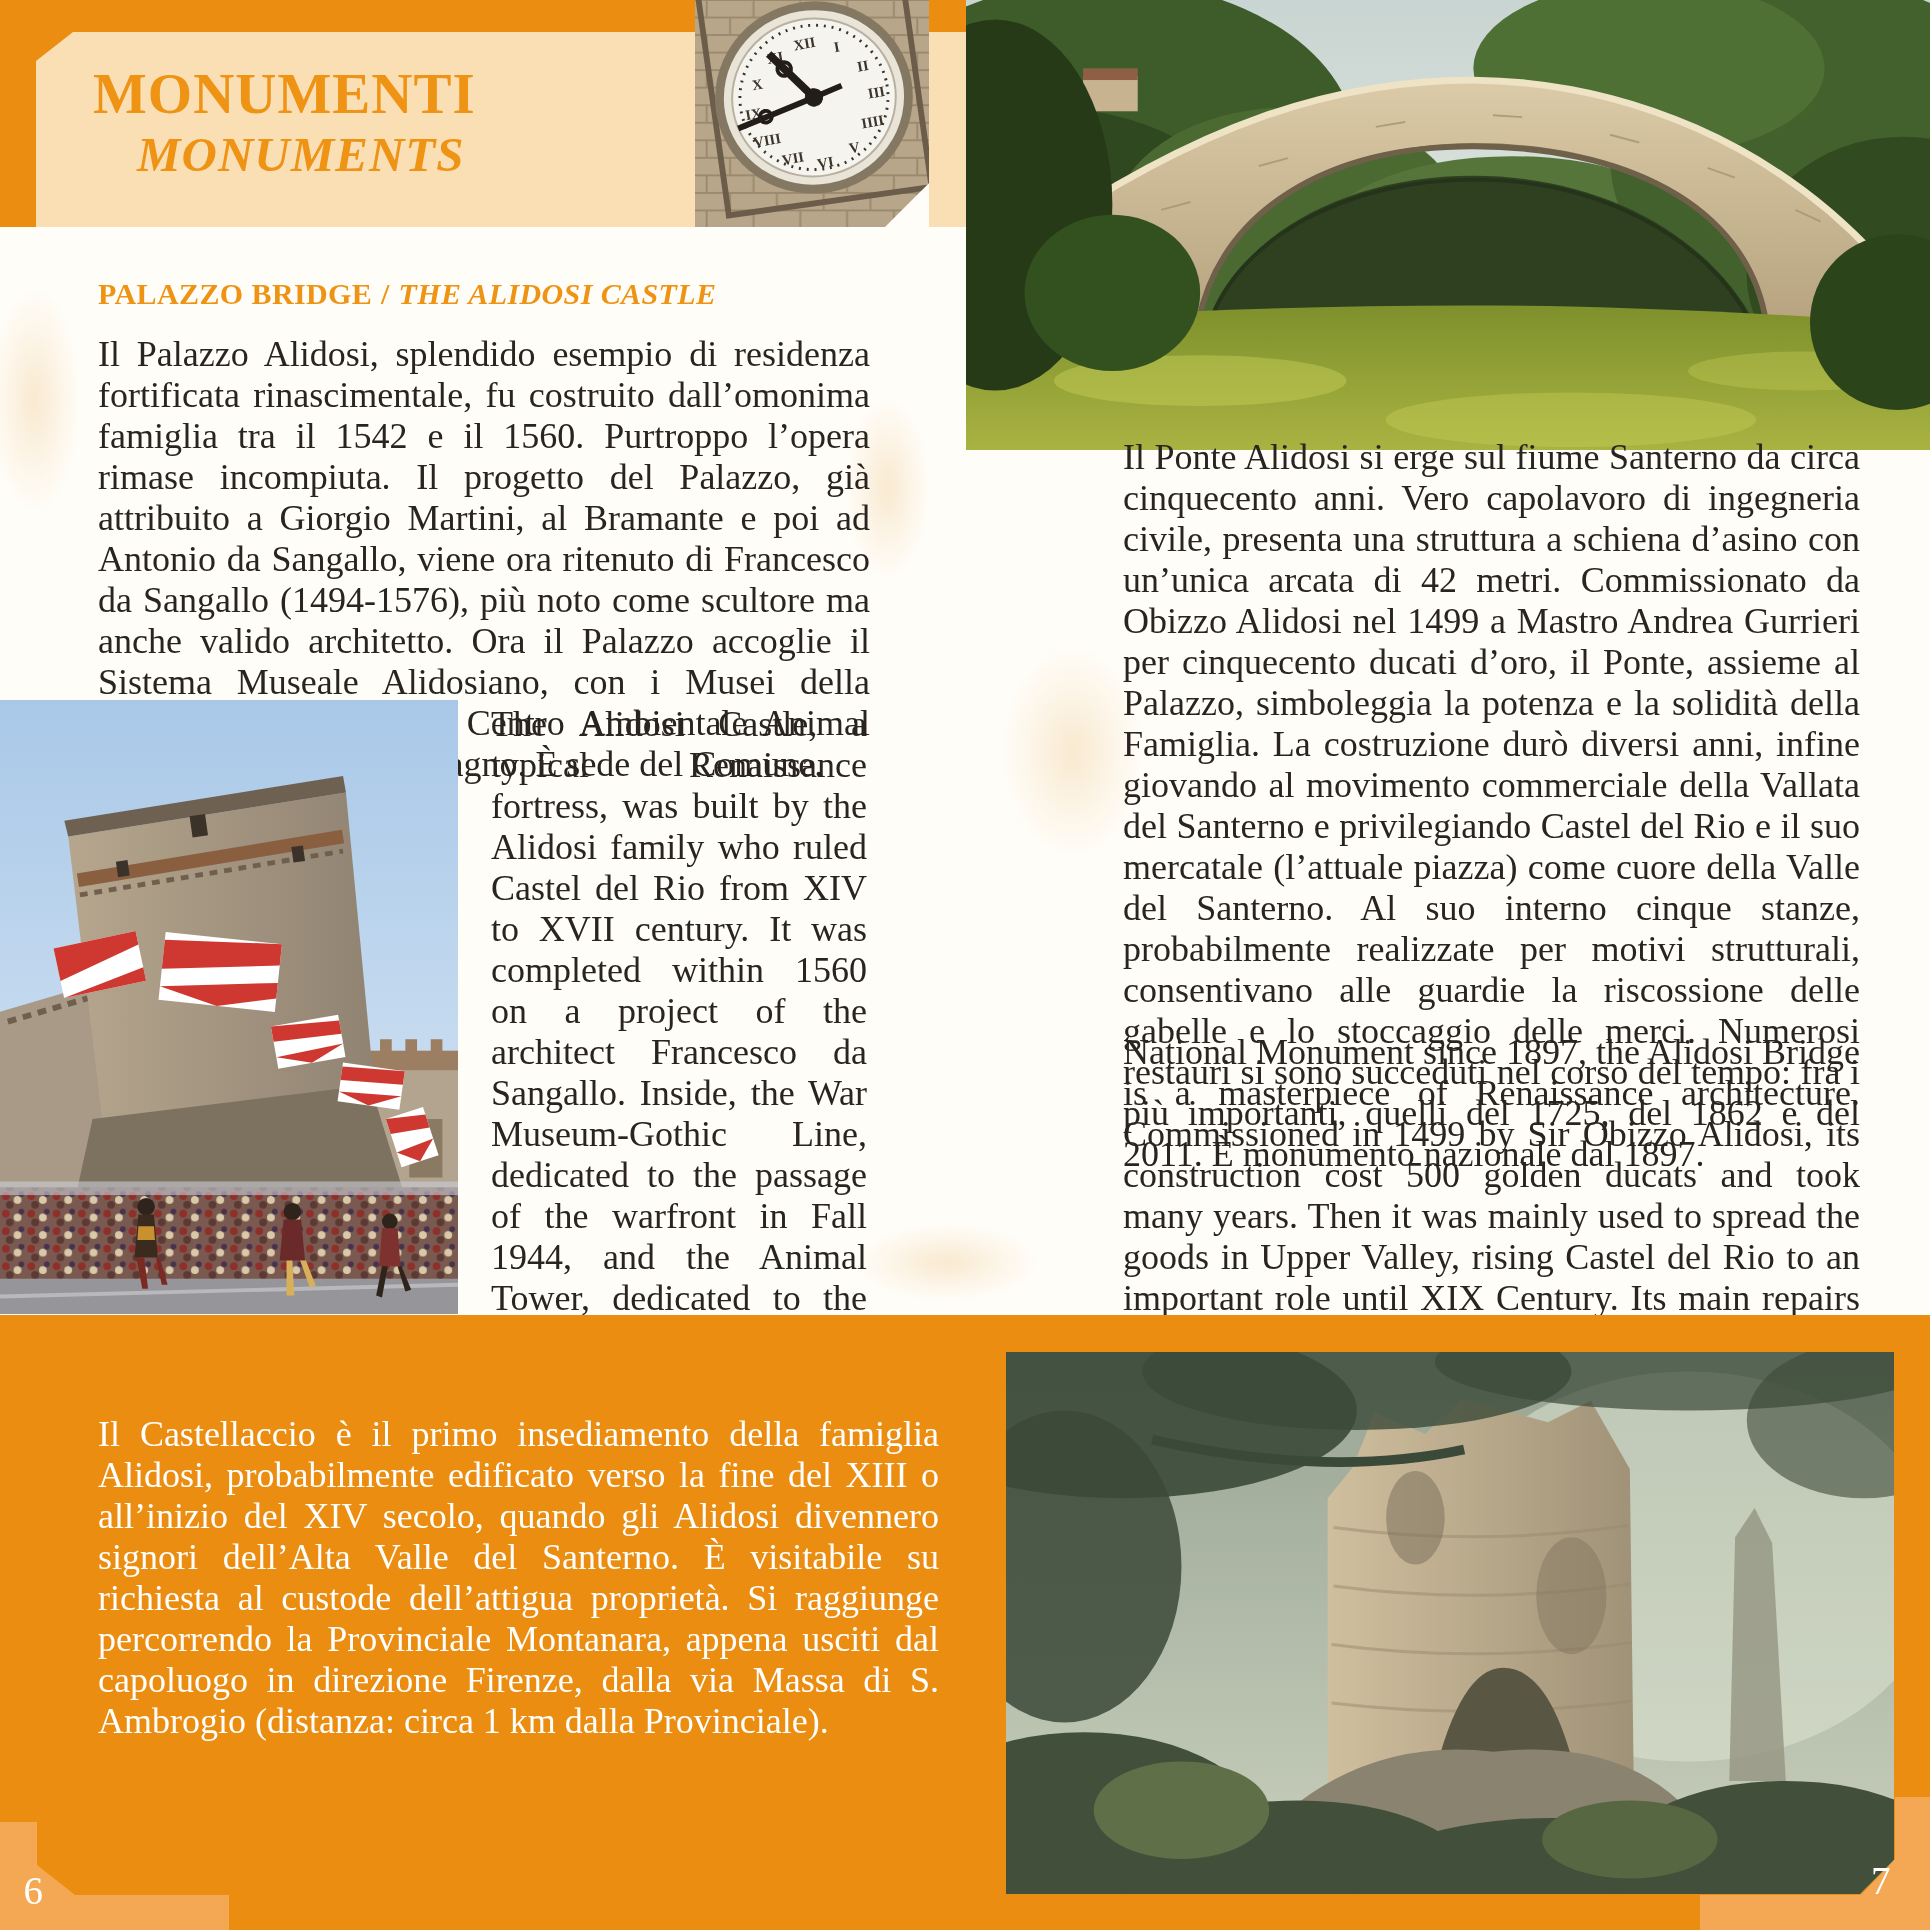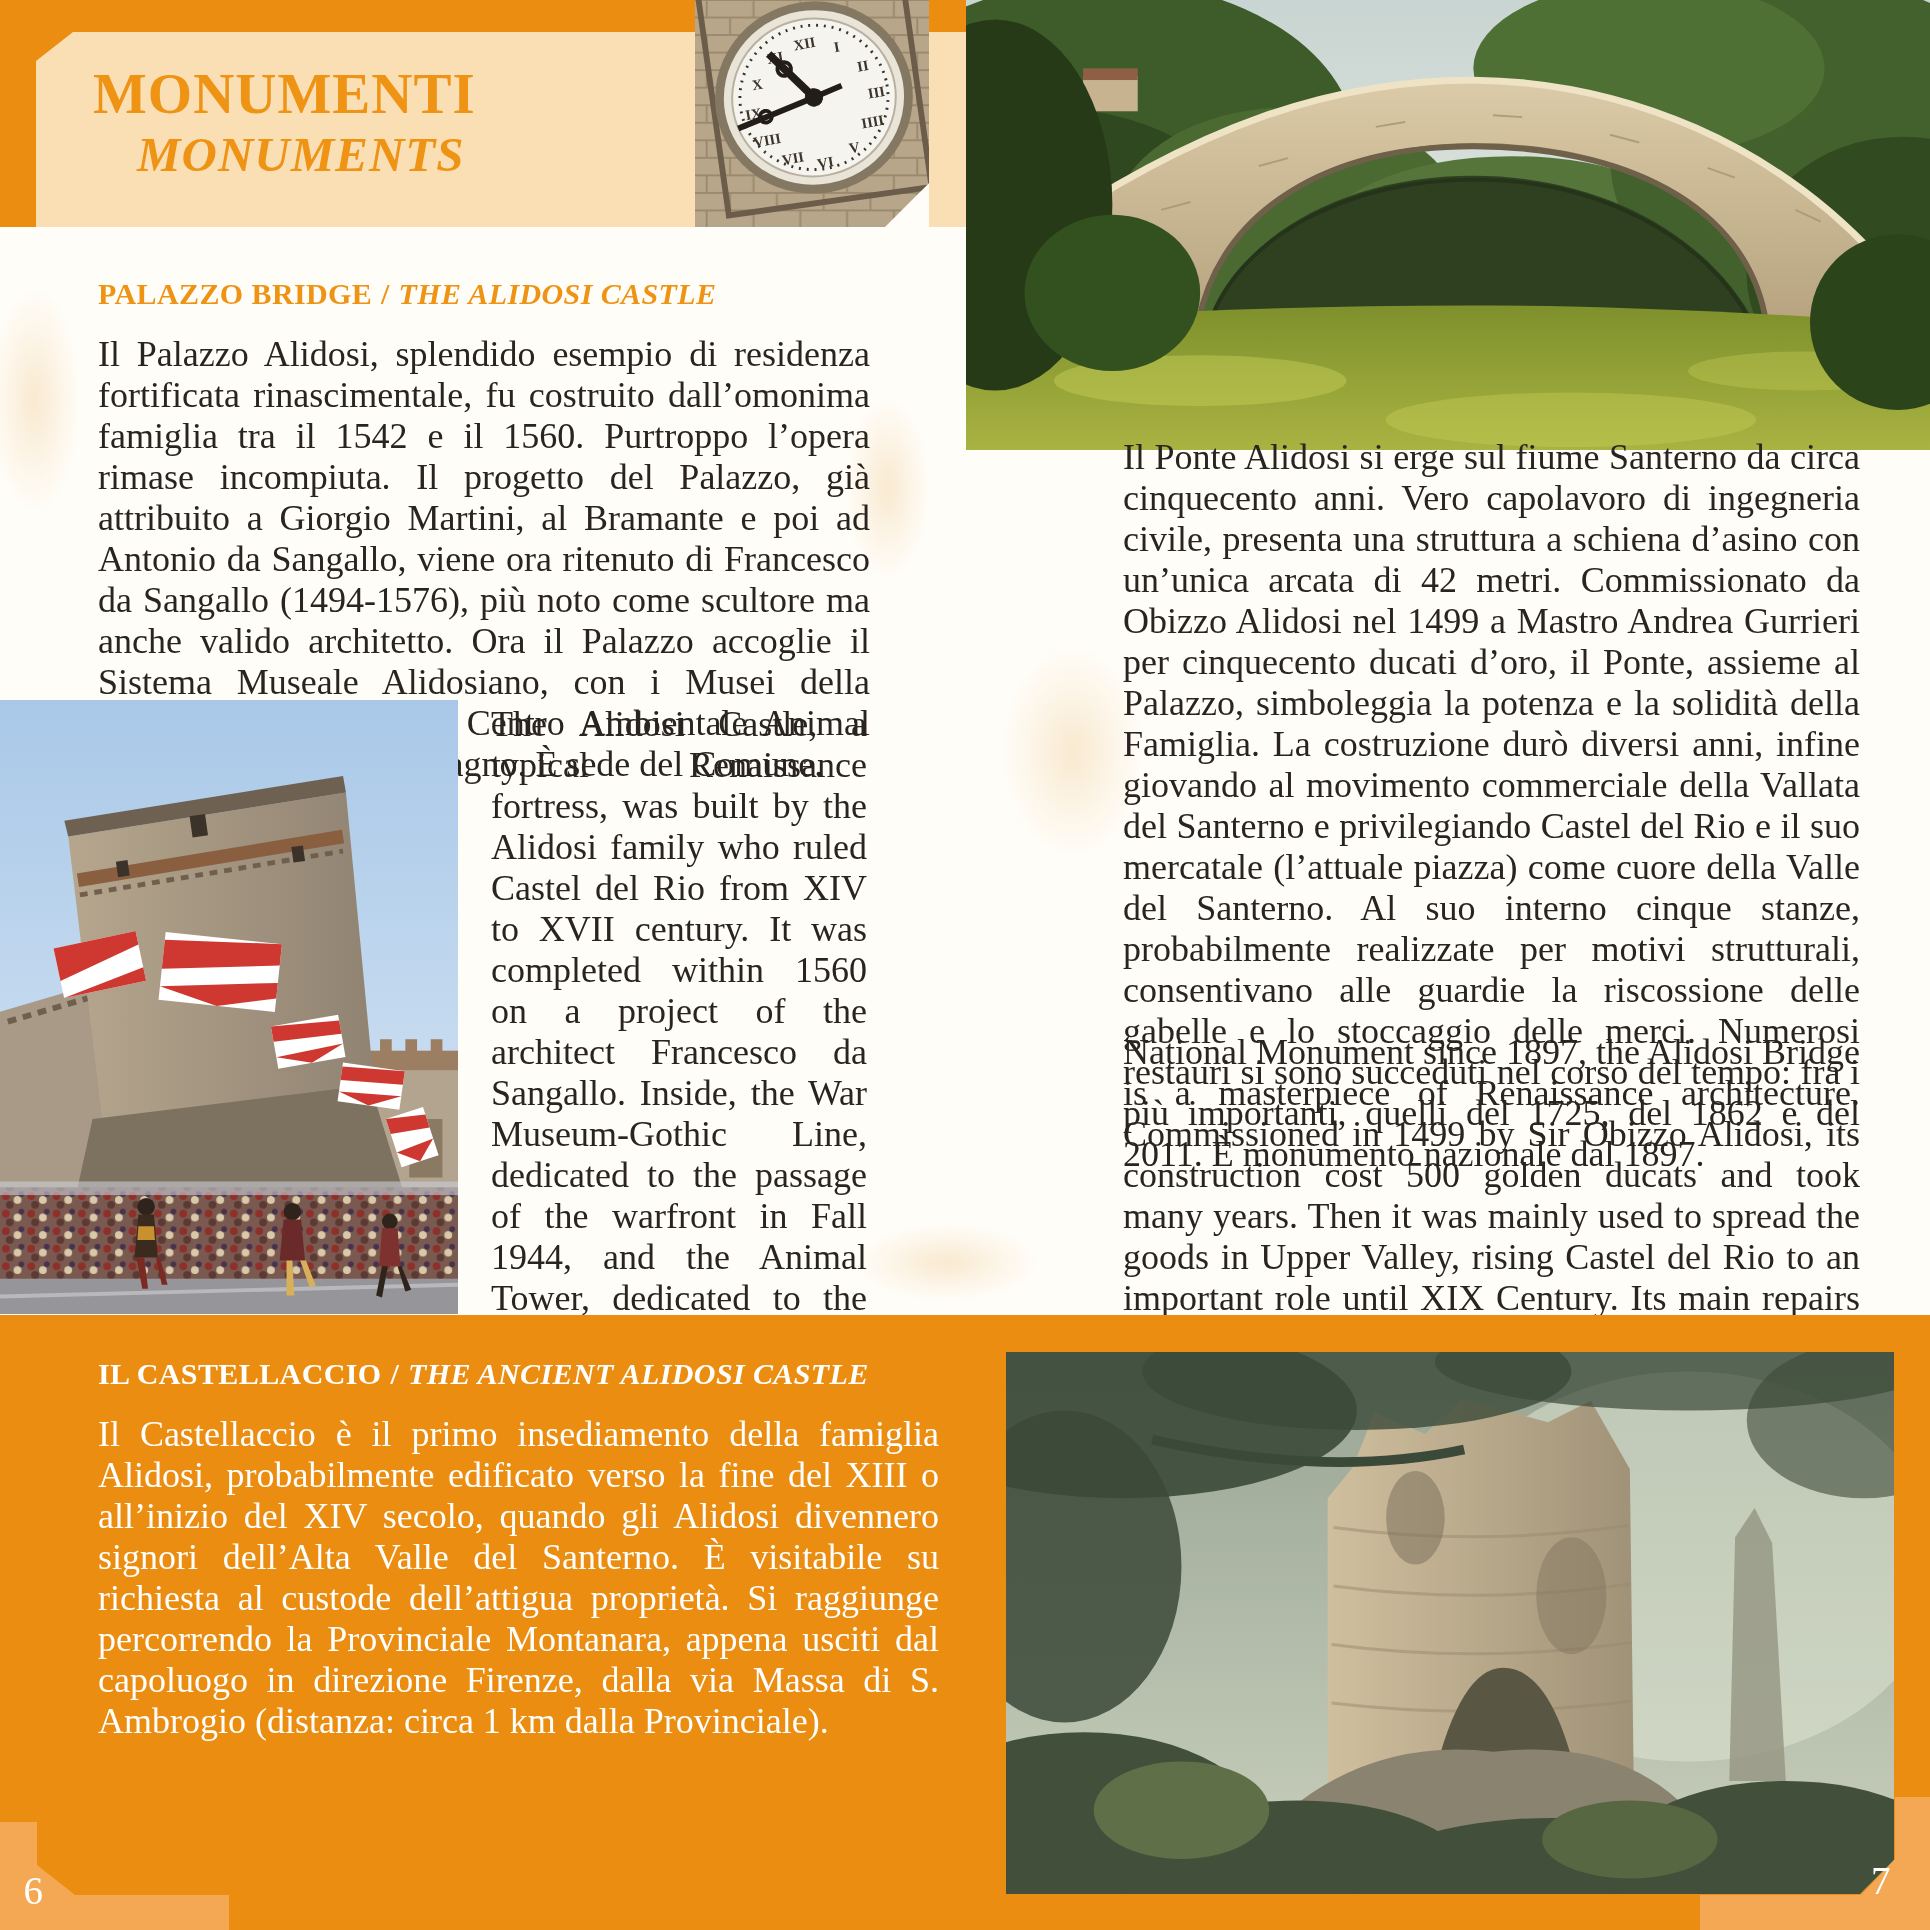--- a/index.html
+++ b/index.html
@@ -272,23 +272,20 @@
         </g>
       </g>
     </svg>
   </div>
 
   <div class="abs body-txt" style="left:1123px;top:437px;width:737px;">Il Ponte Alidosi si erge sul fiume Santerno da circa cinquecento anni. Vero capolavoro di ingegneria civile, presenta una struttura a schiena d’asino con un’unica arcata di 42 metri. Commissionato da Obizzo Alidosi nel 1499 a Mastro Andrea Gurrieri per cinquecento ducati d’oro, il Ponte, assieme al Palazzo, simboleggia la potenza e la solidità della Famiglia. La costruzione durò diversi anni, infine giovando al movimento commerciale della Vallata del Santerno e privilegiando Castel del Rio e il suo mercatale (l’attuale piazza) come cuore della Valle del Santerno. Al suo interno cinque stanze, probabilmente realizzate per motivi strutturali, consentivano alle guardie la riscossione delle gabelle e lo stoccaggio delle merci. Numerosi restauri si sono succeduti nel corso del tempo: fra i più importanti, quelli del 1725, del 1862 e del 2011. È monumento nazionale dal 1897.</div>
   <div class="abs body-txt ital" style="left:1123px;top:1032px;width:737px;">National Monument since 1897, the Alidosi Bridge is a masterpiece of Renaissance architecture. Commissioned in 1499 by Sir Obizzo Alidosi, its construction cost 500 golden ducats and took many years. Then it was mainly used to spread the goods in Upper Valley, rising Castel del Rio to an important role until XIX Century. Its main repairs took place in 1725, 1862 and 2011.</div>
 
   <div class="abs band-bottom"></div>
 
-  <div class="abs sec-h on-band" style="left:98px;top:1356px;">
-    <span>IL CASTELLACCIO</span><span class="hsep">/</span><span class="it">THE ANCIENT ALIDOSI CASTLE</span>
-  </div>
   <div class="abs body-txt on-band" style="left:98px;top:1414px;width:841px;">Il Castellaccio è il primo insediamento della famiglia Alidosi, probabilmente edificato verso la fine del XIII o all’inizio del XIV secolo, quando gli Alidosi divennero signori dell’Alta Valle del Santerno. È visitabile su richiesta al custode dell’attigua proprietà. Si raggiunge percorrendo la Provinciale Montanara, appena usciti dal capoluogo in direzione Firenze, dalla via Massa di S. Ambrogio (distanza: circa 1 km dalla Provinciale).</div>
 
   <div class="abs photo ph-ruins">
     <svg viewBox="0 0 911 556" preserveAspectRatio="none">
       <defs>
         <linearGradient id="mistbg" x1="0" y1="0" x2="0" y2="1">
           <stop offset="0" stop-color="#8E9A8A"></stop>
             <stop offset="1" stop-color="#C6CDB9"></stop>
         </linearGradient>
         <linearGradient id="towerst" x1="0" y1="0" x2="1" y2="0">

